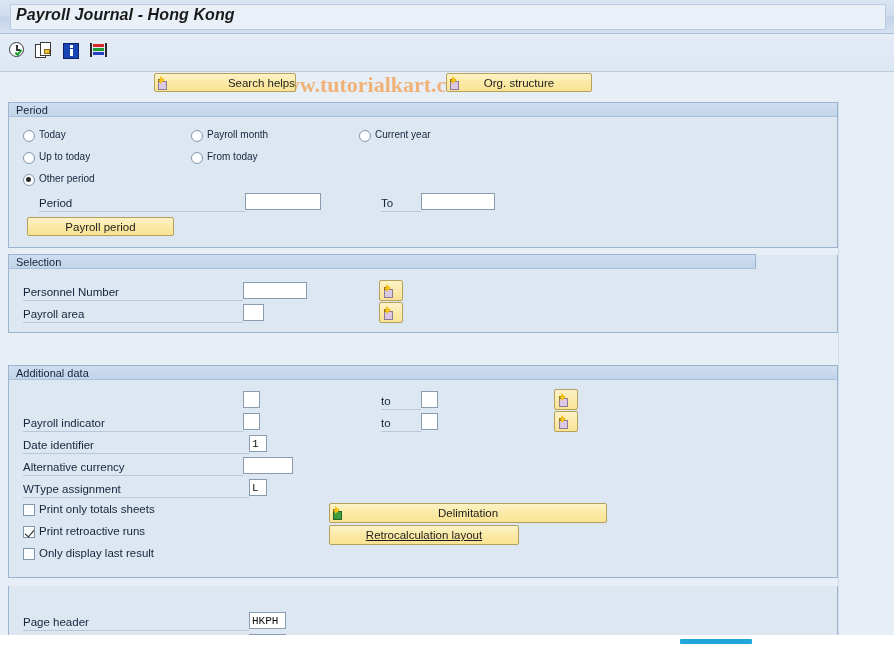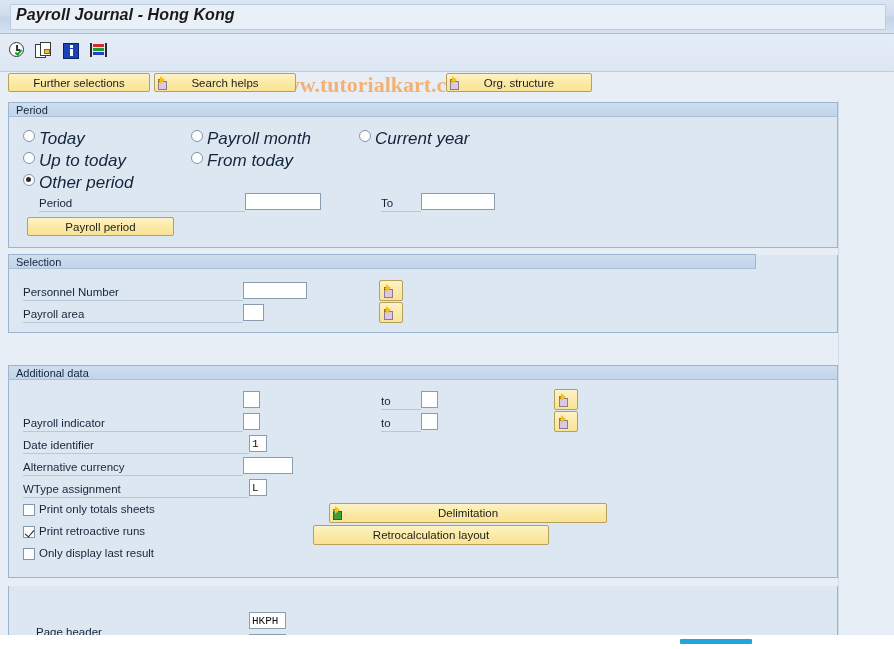--- a/index.html
+++ b/index.html
@@ -103,21 +103,21 @@
   .arrow-ic .pg { position: absolute; left: 0px; top: 5px; width: 9px; height: 9px; background: #dcc8e4; border: 1px solid #8a7a92; }
   .arrow-ic .ar {
     position: absolute; left: 2px; top: 0px; width: 0; height: 0;
     border-top: 4px solid transparent; border-bottom: 4px solid transparent;
     border-left: 5px solid #f5c21b;
   }
   .arrow-ic .tail { position: absolute; left: 0px; top: 2.5px; width: 5px; height: 3px; background: #f5c21b; border: 0.8px solid #9c7d0a; }
   .arrow-ic.green .pg { background: #3f9d3f; border-color: #24662b; }
 
   #btn-further { left: 8px; top: 1px; width: 142px; }
-  #btn-search { left: 154px; top: 1px; width: 142px; }
+  #btn-search { left: 154px; top: 1px; width: 142px; justify-content: flex-end; }
   #btn-org { left: 446px; top: 1px; width: 146px; }
 
   
   .group {
     position: absolute;
     background: #dde7f2;
     border: 1px solid #9bb5d0;
     border-top: none;
   }
   .group-hd {
@@ -151,21 +151,21 @@
   .radio {
     position: absolute; width: 12px; height: 12px;
     border: 1.4px solid #8196ab; border-radius: 50%;
     background: #fbfdff;
     cursor: pointer;
   }
   .radio.on::after {
     content: ""; position: absolute; left: 2.2px; top: 2.2px;
     width: 5px; height: 5px; border-radius: 50%; background: #2b2b2b;
   }
-  .rlabel { position: absolute; font-size: 17px; color: #14243a; white-space: nowrap; cursor: pointer; font-style: italic; }
+  .rlabel { position: absolute; font-size: 10px; color: #14243a; white-space: nowrap; cursor: pointer; }
 
   .cbox {
     position: absolute; width: 12px; height: 12px;
     border: 1.4px solid #8196ab; background: #fbfdff; cursor: pointer;
   }
   .cbox.on::after {
     content: ""; position: absolute; left: 2.6px; top: 0.5px;
     width: 4px; height: 8px;
     border-right: 1.8px solid #1d1d1d; border-bottom: 1.8px solid #1d1d1d;
     transform: rotate(40deg);
@@ -225,23 +225,20 @@
           <span class="br r1"></span>
           <span class="br r2"></span>
           <span class="br r3"></span>
           <span class="rb"></span>
       </div>
     </div>
     <div class="watermark">© www.tutorialkart.com</div>
   </div>
 
   <div class="btnrow">
-    <div class="sapbtn" id="btn-further">
-      <span>Further selections</span>
-    </div>
     <div class="sapbtn" id="btn-search">
       <span class="arrow-ic">
         <span class="pg"></span>
           <span class="tail"></span>
           <span class="ar"></span>
       </span>
       <span>Search helps</span>
     </div>
     <div class="sapbtn" id="btn-org">
       <span class="arrow-ic">
@@ -359,29 +356,29 @@
       <div class="clabel" style="left:30px; top:166px;">Only display last result</div>
 
       <div class="sapbtn" style="left:320px; top:122px; width:278px; height:20px;">
         <span class="arrow-ic green">
           <span class="pg"></span>
             <span class="tail"></span>
             <span class="ar"></span>
         </span>
         <span>Delimitation</span>
       </div>
-      <div class="sapbtn" style="left:304px; top:144px; width:236px; height:20px;">
+      <div class="sapbtn" style="left:320px; top:144px; width:190px; height:20px;text-decoration:underline;">
         <span>Retrocalculation layout</span>
       </div>
     </div>
   </div>
 
   <div class="group" style="left:8px; top:586px; width:830px; height:63px; overflow:hidden;">
     <div class="group-body">
-      <div class="lbl lbl-u" style="left:27px; top:14px; width:226px;margin-top:10px;">Page header</div>
+      <div class="lbl lbl-u" style="left:14px; top:14px; width:226px;">Page header</div>
       <input class="inp" style="left: 240px; top: 11px; width: 37px;" value="HKPH">
 
       <div class="lbl lbl-u" style="left:14px; top:36px; width:226px;">Continuation excerpt</div>
       <input class="inp" style="left: 240px; top: 33px; width: 37px;" value="HKCE">
     </div>
   </div>
 
   <div class="rightpane"></div>
 
   <div class="hscroll-track">

